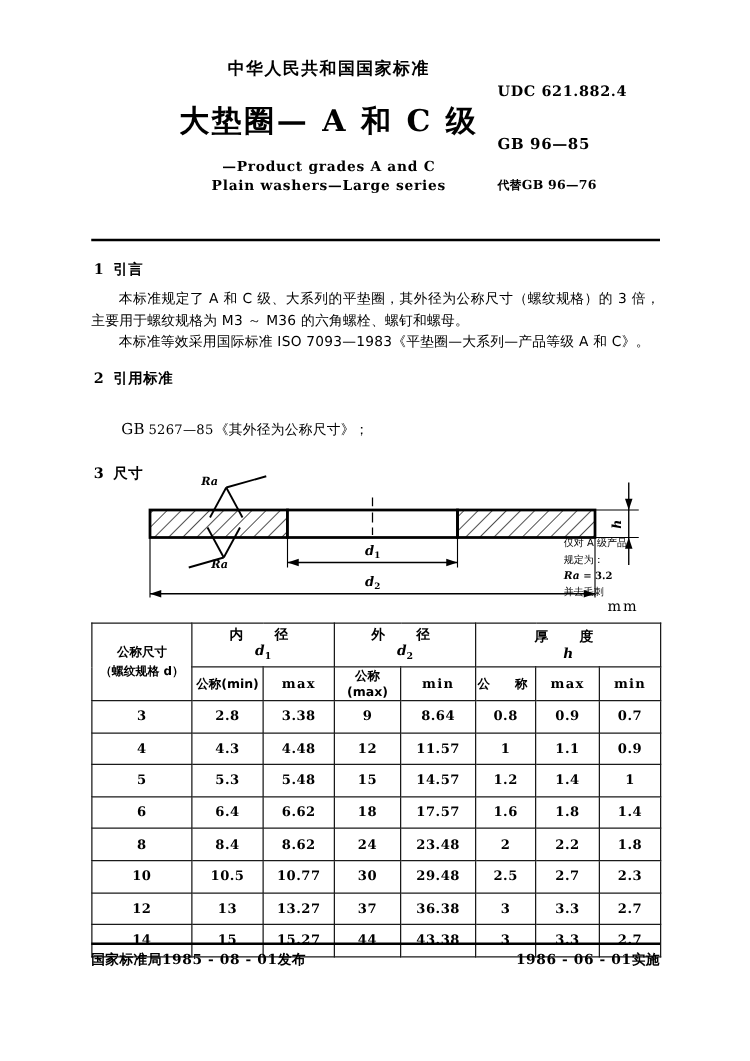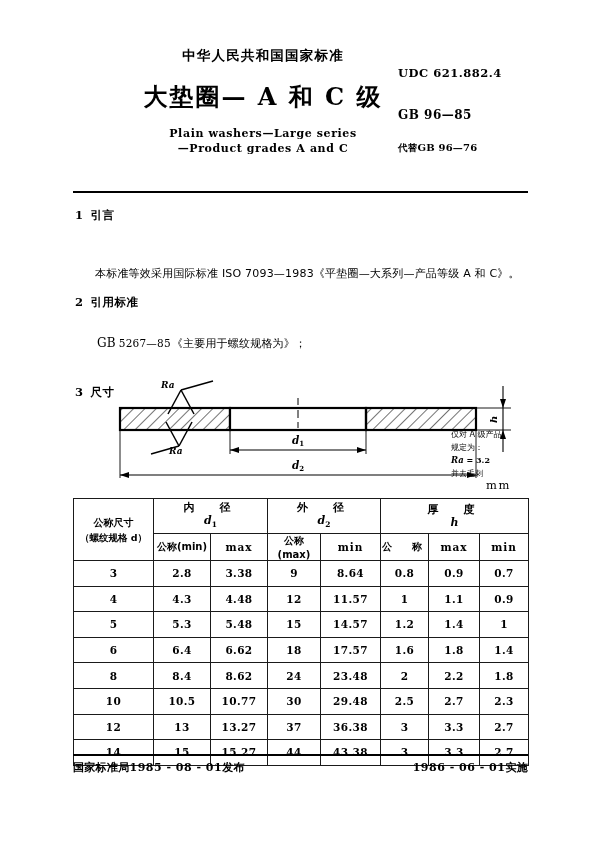--- a/index.html
+++ b/index.html
@@ -284,49 +284,50 @@
 </head>
 <body>
 
 <div class="page">
 
   <div class="masthead">
     <div class="mh-center">
       <div class="cn-standard-line">中华人民共和国国家标准</div>
       <div class="cn-title">大垫圈— A 和 C 级</div>
       <div class="en-title">
+        <div>—Product grades A and C</div>
         <div>Plain washers—Large series</div>
-        <div>—Product grades A and C</div>
       </div>
     </div>
     <div class="mh-right">
       <div class="udc">UDC 621.882.4</div>
       <div class="gbno">GB 96—85</div>
       <div class="replaces">
         <span class="rep-lbl">代替</span><span class="rep-num">GB 96—76</span>
       </div>
     </div>
   </div>
 
   <div class="rule-top"></div>
 
   <div class="sec-head" style="left:75px; top:208px;">
     <span class="num">1</span><span>引言</span>
   </div>
+  <div class="para" style="left:73px; top:230px; width:455px; text-indent:22px;">本标准规定了 A 和 C 级、大系列的平垫圈，其外径为公称尺寸（螺纹规格）的 3 倍，主要用于螺纹规格为 M3 ～ M36 的六角螺栓、螺钉和螺母。</div>
   <div class="para" style="left:73px; top:265px; width:455px; text-indent:22px;">本标准等效采用国际标准 ISO 7093—1983《平垫圈—大系列—产品等级 A 和 C》。</div>
 
   <div class="sec-head" style="left:75px; top:295px;">
     <span class="num">2</span><span>引用标准</span>
   </div>
 
   <div class="ref-line" style="left:97px; top:335px;">
-    <span class="gb">GB</span><span class="gbn">5267—85</span><span>《主要用于螺纹规格为》；</span>
-  </div>
-
-  <div class="sec-head" style="left:75px; top:385px;text-align:center;">
+    <span class="gb">GB</span><span class="gbn">5267—85</span><span>《其外径为公称尺寸》；</span>
+  </div>
+
+  <div class="sec-head" style="left:75px; top:371px;text-align:center;">
     <span class="num">3</span><span>尺寸</span>
   </div>
 
   <div class="drawing">
     <svg class="dwg-svg" width="455" height="112" viewBox="0 0 455 112">
       <defs>
         <pattern id="hatchL" width="8" height="8" patternUnits="userSpaceOnUse" patternTransform="rotate(45)">
           <line x1="0" y1="0" x2="0" y2="8" stroke="#000" stroke-width="1.1"></line>
         </pattern>
       </defs>

